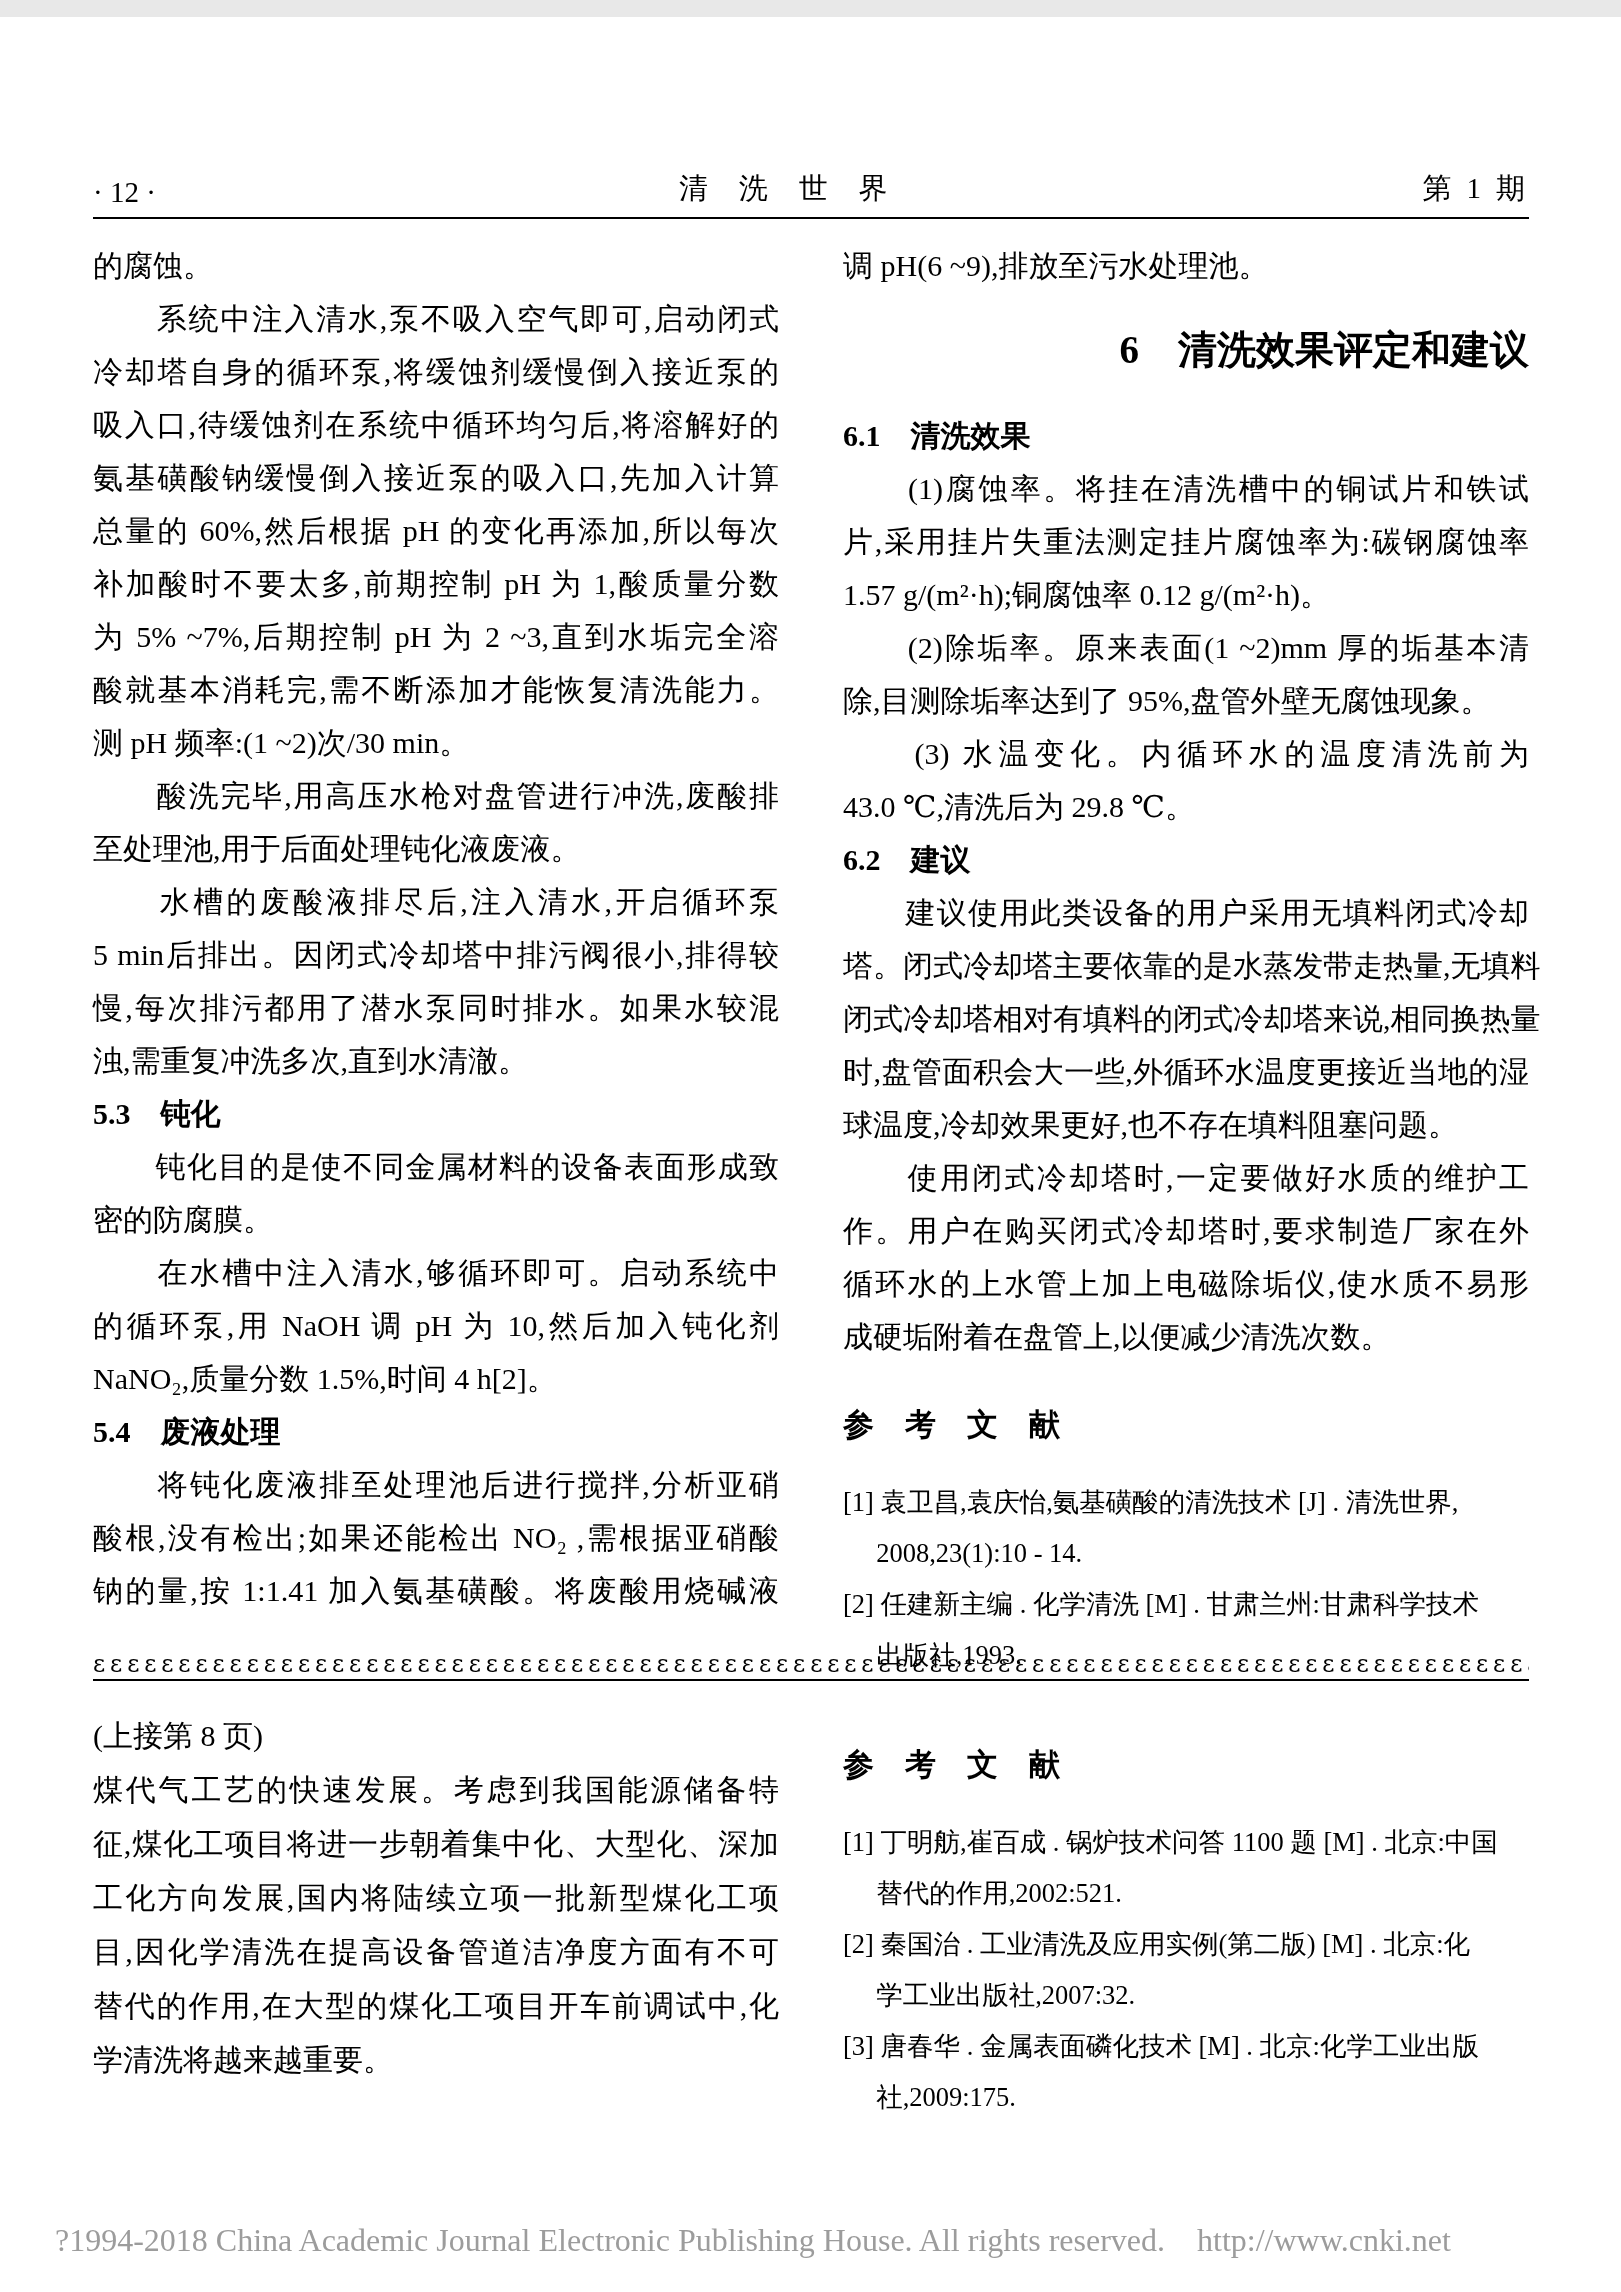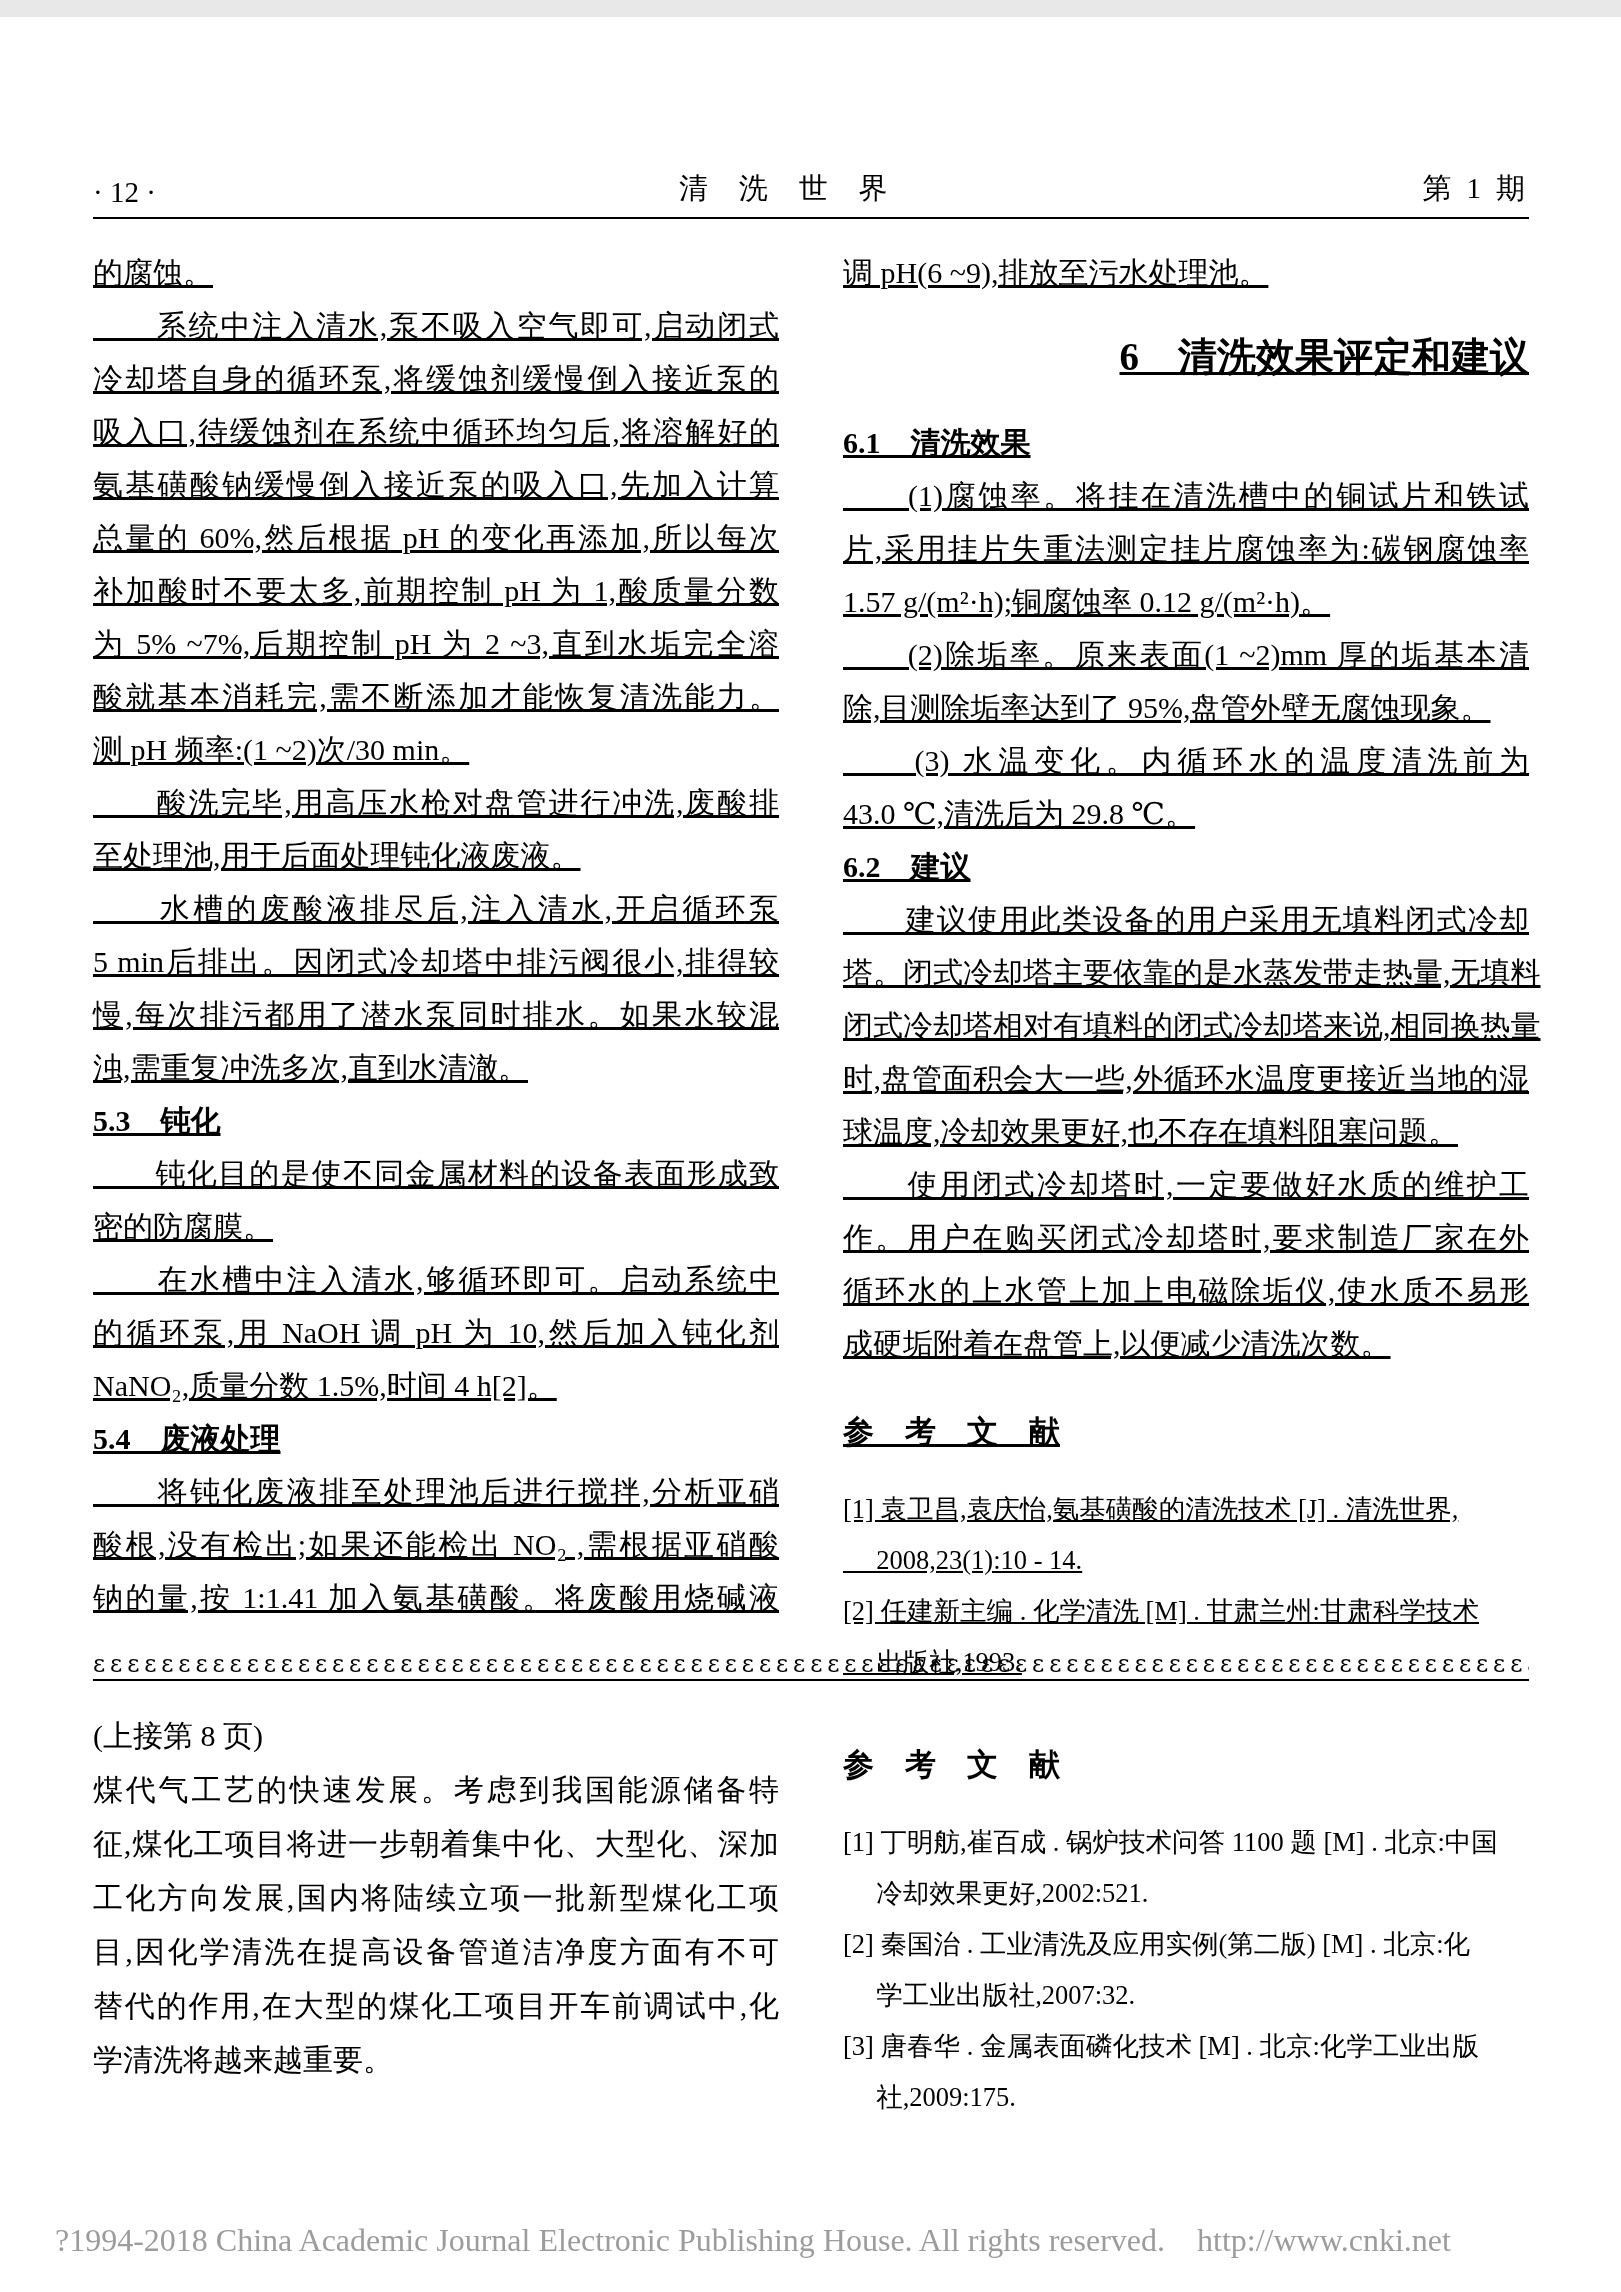--- a/index.html
+++ b/index.html
@@ -19,21 +19,21 @@
     display:flex; justify-content:space-between; align-items:flex-end;
     font-size:29px; padding-bottom:7.8px; box-sizing:border-box;
   }
   .journal-title { letter-spacing:11.8px; }
   .issue { letter-spacing:3.9px; }
   
   .main-top, .main-bottom {
     position:absolute; left:93px; width:1436px;
     display:flex; gap:64px;
   }
-  .main-top { top:229px;text-decoration:underline; }
+  .main-top { top:222px; }
   .main-bottom { top:1692px; }
   .col { width:686px; }
   
   .ln {
     font-size:30px; line-height:53px; height:53px;
     text-align:justify; text-align-last:justify;
     white-space:nowrap; overflow:visible;
   }
   .ln.end { text-align-last:left; }
   .ln.hd { font-weight:bold; text-align-last:left; }
@@ -151,21 +151,21 @@
         <div class="ln">征,煤化工项目将进一步朝着集中化、大型化、深加</div>
         <div class="ln">工化方向发展,国内将陆续立项一批新型煤化工项</div>
         <div class="ln">目,因化学清洗在提高设备管道洁净度方面有不可</div>
         <div class="ln">替代的作用,在大型的煤化工项目开车前调试中,化</div>
         <div class="ln end">学清洗将越来越重要。</div>
       </div>
     <div class="col">
       <div class="refs-heading" style="margin-top:29px;">参　考　文　献</div>
       <div class="refs">
           <div class="ln end">[1] 丁明舫,崔百成 . 锅炉技术问答 1100 题 [M] . 北京:中国</div>
-          <div class="ln end">　 冷却效果更好,2002:521.</div>
+          <div class="ln end">　 替代的作用,2002:521.</div>
           <div class="ln end">[2] 秦国治 . 工业清洗及应用实例(第二版)  [M] . 北京:化</div>
           <div class="ln end">　 学工业出版社,2007:32.</div>
           <div class="ln end">[3] 唐春华 . 金属表面磷化技术 [M] . 北京:化学工业出版</div>
           <div class="ln end">　 社,2009:175.</div>
         </div>
     </div>
   </div>
 
   <div class="footer">?1994-2018 China Academic Journal Electronic Publishing House. All rights reserved.    http://www.cnki.net</div>
 

